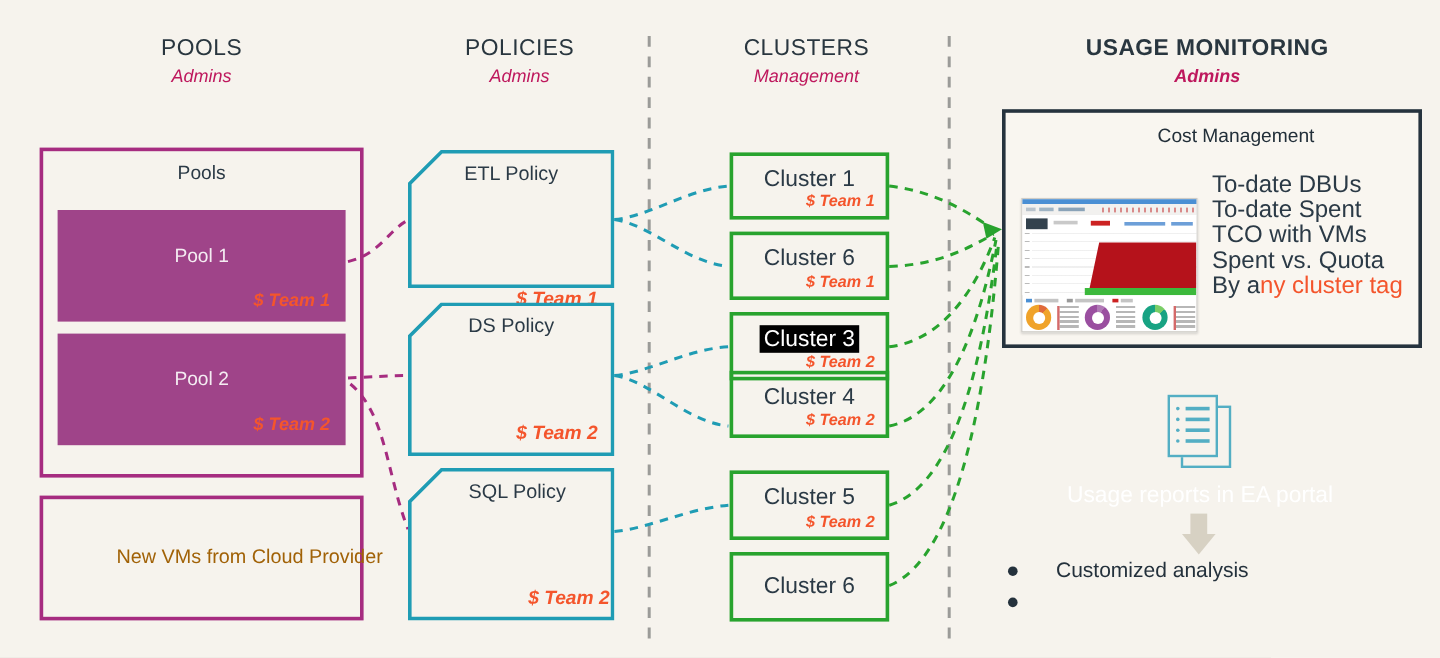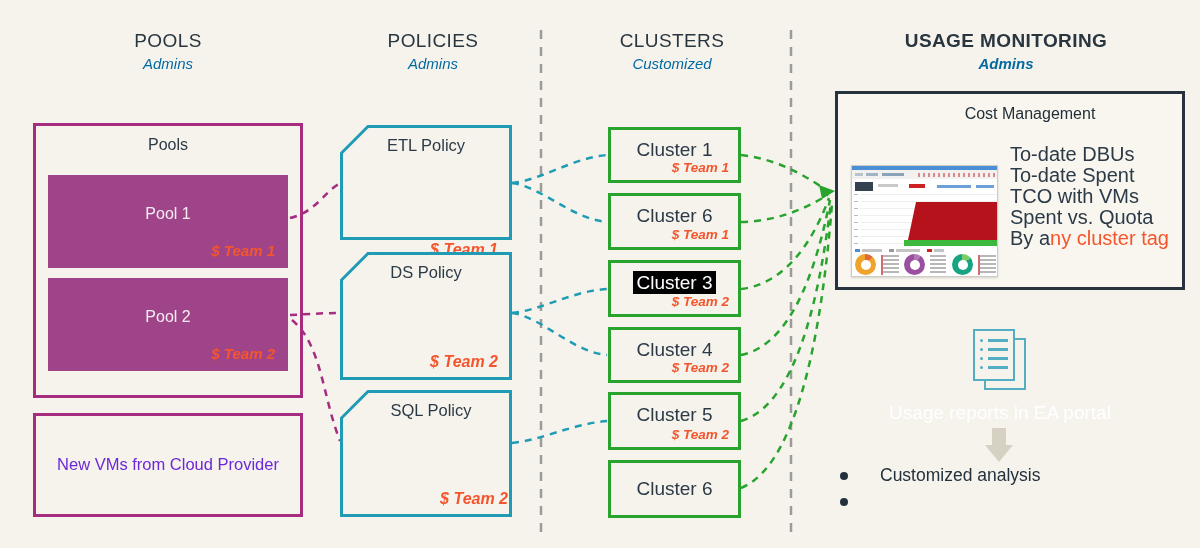--- a/index.html
+++ b/index.html
@@ -6,36 +6,36 @@
   .canvas{
     position:relative;width:1200px;height:548px;background:#f6f3ed;
     font-family:"Liberation Sans","DejaVu Sans",sans-serif;color:#2b3a46;
     overflow:hidden;margin:0 auto;
   }
   .abs{position:absolute;}
   
   .col-header{position:absolute;top:30px;text-align:center;}
   .col-title{font-size:19px;letter-spacing:.4px;color:#29363f;}
   .col-title.bold{font-weight:bold;}
-  .col-sub{font-size:15px;font-style:italic;margin-top:3px;color:#0369a1;}
+  .col-sub{font-size:15px;font-style:italic;margin-top:3px;color:#be185d;}
   .col-sub.bold{font-weight:bold;}
   
   .pools-box{position:absolute;left:33px;top:123px;width:264px;height:269px;
     border:3px solid #a62c80;background:transparent;}
   .pools-box-label{position:absolute;top:10px;left:0;width:100%;text-align:center;
     font-size:16px;color:#2b3a46;}
   .pool-item{position:absolute;left:12px;width:240px;height:93px;background:#9f4489;}
   .pool-item .pool-name{position:absolute;top:30px;width:100%;text-align:center;
     font-size:16px;color:#f4ecf2;}
   .team-label{font-style:italic;font-weight:bold;color:#f4552c;}
   .pool-item .team-label{position:absolute;right:13px;bottom:9px;font-size:15px;}
   .newvms-box{position:absolute;left:33px;top:413px;width:264px;height:98px;
     border:3px solid #a62c80;}
   .newvms-box span{position:absolute;top:39px;width:100%;text-align:center;
-    font-size:16.5px;color:#6d28d9;display:block;}
+    font-size:16.5px;color:#a16207;display:block;margin-left:40px;}
   
   .policy{position:absolute;left:340px;width:172px;}
   .policy svg.shape{position:absolute;left:0;top:0;}
   .policy .policy-title{position:absolute;top:11px;left:0;width:100%;text-align:center;
     font-size:16.5px;color:#2b3a46;}
   .policy .team-label{position:absolute;right:14px;bottom:9px;font-size:16px;}
   
   .cluster{position:absolute;left:608px;width:127px;border:3px solid #28a32e;
     background:transparent;}
   .cluster .cluster-name{position:absolute;top:9px;left:0;width:100%;text-align:center;
@@ -144,21 +144,21 @@
   <div class="col-header" style="left:68px;width:200px;">
     <div class="col-title">POOLS</div>
     <div class="col-sub">Admins</div>
   </div>
   <div class="col-header" style="left:333px;width:200px;">
     <div class="col-title">POLICIES</div>
     <div class="col-sub">Admins</div>
   </div>
   <div class="col-header" style="left:572px;width:200px;">
     <div class="col-title">CLUSTERS</div>
-    <div class="col-sub">Customized</div>
+    <div class="col-sub">Management</div>
   </div>
   <div class="col-header" style="left:856px;width:300px;">
     <div class="col-title bold">USAGE MONITORING</div>
     <div class="col-sub bold">Admins</div>
   </div>
 
   <div class="pools-box node abs">
     <div class="pools-box-label">Pools</div>
     <div class="pool-item" style="top:49px;">
       <div class="pool-name">Pool 1</div>
@@ -200,21 +200,21 @@
     <div class="team-label">$ Team 1</div>
   </div>
   <div class="cluster node" style="top:193px;height:51px;">
     <div class="cluster-name"><span>Cluster 6</span></div>
     <div class="team-label">$ Team 1</div>
   </div>
   <div class="cluster node" style="top:260px;height:51px;">
     <div class="cluster-name"><span class="hl">Cluster 3</span></div>
     <div class="team-label">$ Team 2</div>
   </div>
-  <div class="cluster node" style="top:327px;height:50px;">
+  <div class="cluster node" style="top:309px;height:50px;">
     <div class="cluster-name"><span>Cluster 4</span></div>
     <div class="team-label">$ Team 2</div>
   </div>
   <div class="cluster node" style="top:392px;height:52px;">
     <div class="cluster-name"><span>Cluster 5</span></div>
     <div class="team-label">$ Team 2</div>
   </div>
   <div class="cluster node" style="top:460px;height:52px;">
     <div class="cluster-name" style="top:15px;"><span>Cluster 6</span></div>
   </div>

